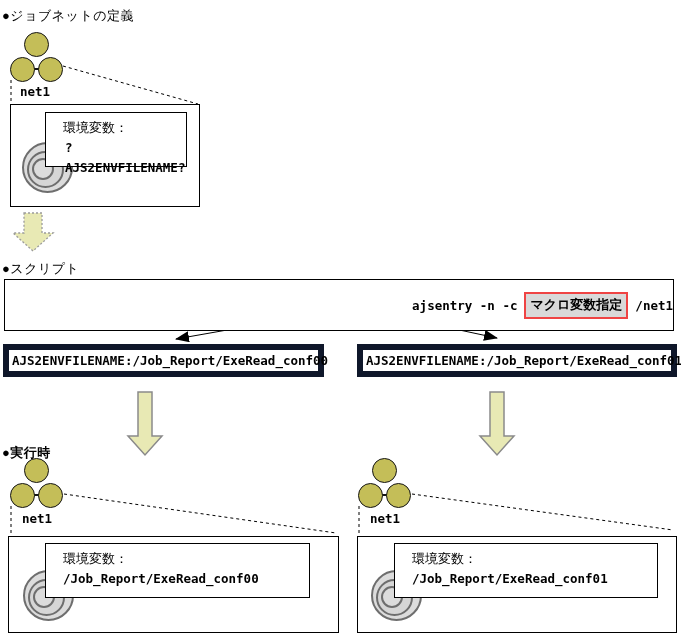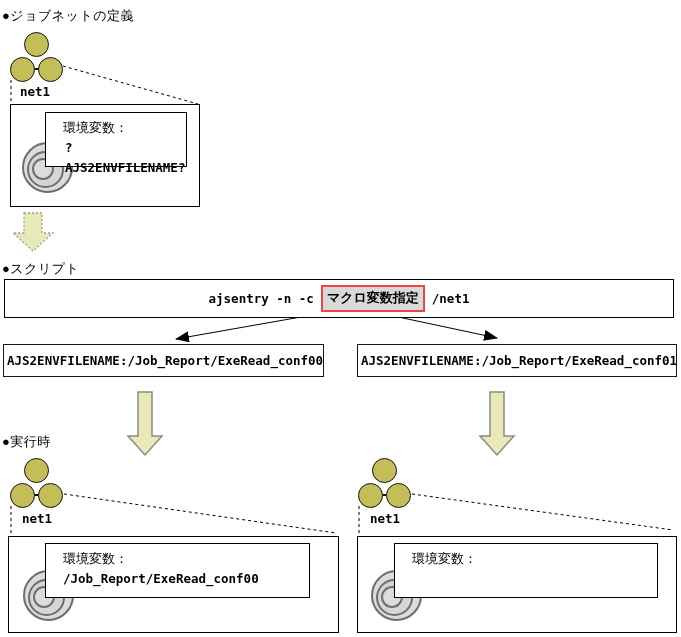--- a/index.html
+++ b/index.html
@@ -44,34 +44,34 @@
   
   .ibox { position:absolute; background:#fff; border:1px solid #000; z-index:4;
           padding:5px 7px 0 17px; }
   .ibox .lbl { font-size:13px; line-height:20px; }
   .ibox .val { font-size:12.5px; line-height:20px; }
   .ibox .val.indent { padding-left:2px; }
   .ibox .val.right  { text-align:left; padding-right:2px; }
 
   
   .script-box {
-    position:absolute; left:4px; top:279px; width:670px; height:39px;
+    position:absolute; left:4px; top:279px; width:670px; height:52px;
     border:1px solid #000; background:#fff; z-index:2;
-    display:flex; align-items:center; justify-content:center; gap:7px;
+    display:flex; align-items:center; justify-content:flex-end; gap:7px;
   }
   .script-box .cmd { font-size:12.5px; }
   .macro-chip {
     font-size:13px; font-weight:bold; background:#d9d9d9;
     border:2px solid #ef4444; padding:2px 4px 3px 4px;
     font-family:"Liberation Sans", sans-serif;
   }
 
   
   .env-box {
-    position:absolute; height:33px; border:1px solid #0f172a; background:#fff; z-index:2;
+    position:absolute; height:33px; border:6px solid #0f172a; background:#fff; z-index:2;
     display:flex; align-items:center; padding:0 3px; font-size:12.5px; white-space:nowrap;
   }
 </style>
 </head>
 <body>
 
 <div class="canvas">
 
   <svg class="lines">
     <defs>
@@ -124,21 +124,21 @@
 
   <div class="script-box">
     <span class="cmd mono">ajsentry -n -c</span>
     <span class="macro-chip">マクロ変数指定</span>
     <span class="cmd mono">/net1</span>
   </div>
 
   <div class="env-box mono" style="left:3px; top:344px; width:321px;">AJS2ENVFILENAME:/Job_Report/ExeRead_conf00</div>
   <div class="env-box mono" style="left:357px; top:344px; width:320px;">AJS2ENVFILENAME:/Job_Report/ExeRead_conf01</div>
 
-  <div class="heading" style="left:2px; top:433px;">●実行時</div>
+  <div class="heading" style="left:2px; top:444px;font-weight:bold;">●実行時</div>
 
   <div class="jnet" style="left:10px; top:458px;">
     <div class="circ c-top"></div>
     <div class="link"></div>
     <div class="circ c-bl"></div>
     <div class="circ c-br"></div>
   </div>
   <div class="jnet-label mono" style="left:22px; top:511px;">net1</div>
 
   <div class="obox" style="left:8px; top:536px; width:331px; height:97px;"></div>
@@ -161,15 +161,16 @@
   <div class="jnet-label mono" style="left:370px; top:511px;">net1</div>
 
   <div class="obox" style="left:357px; top:536px; width:320px; height:97px;"></div>
   <div class="gjob" style="left:371px; top:570px;">
     <div class="g1"></div>
     <div class="g2"></div>
     <div class="g3"></div>
   </div>
   <div class="ibox" style="left:394px; top:543px; width:264px; height:55px;">
     <div class="lbl">環境変数：</div>
+    <div class="val right mono">/Job_Report/ExeRead_conf01</div>
   </div>
 
 </div>
 
 </body></html>

